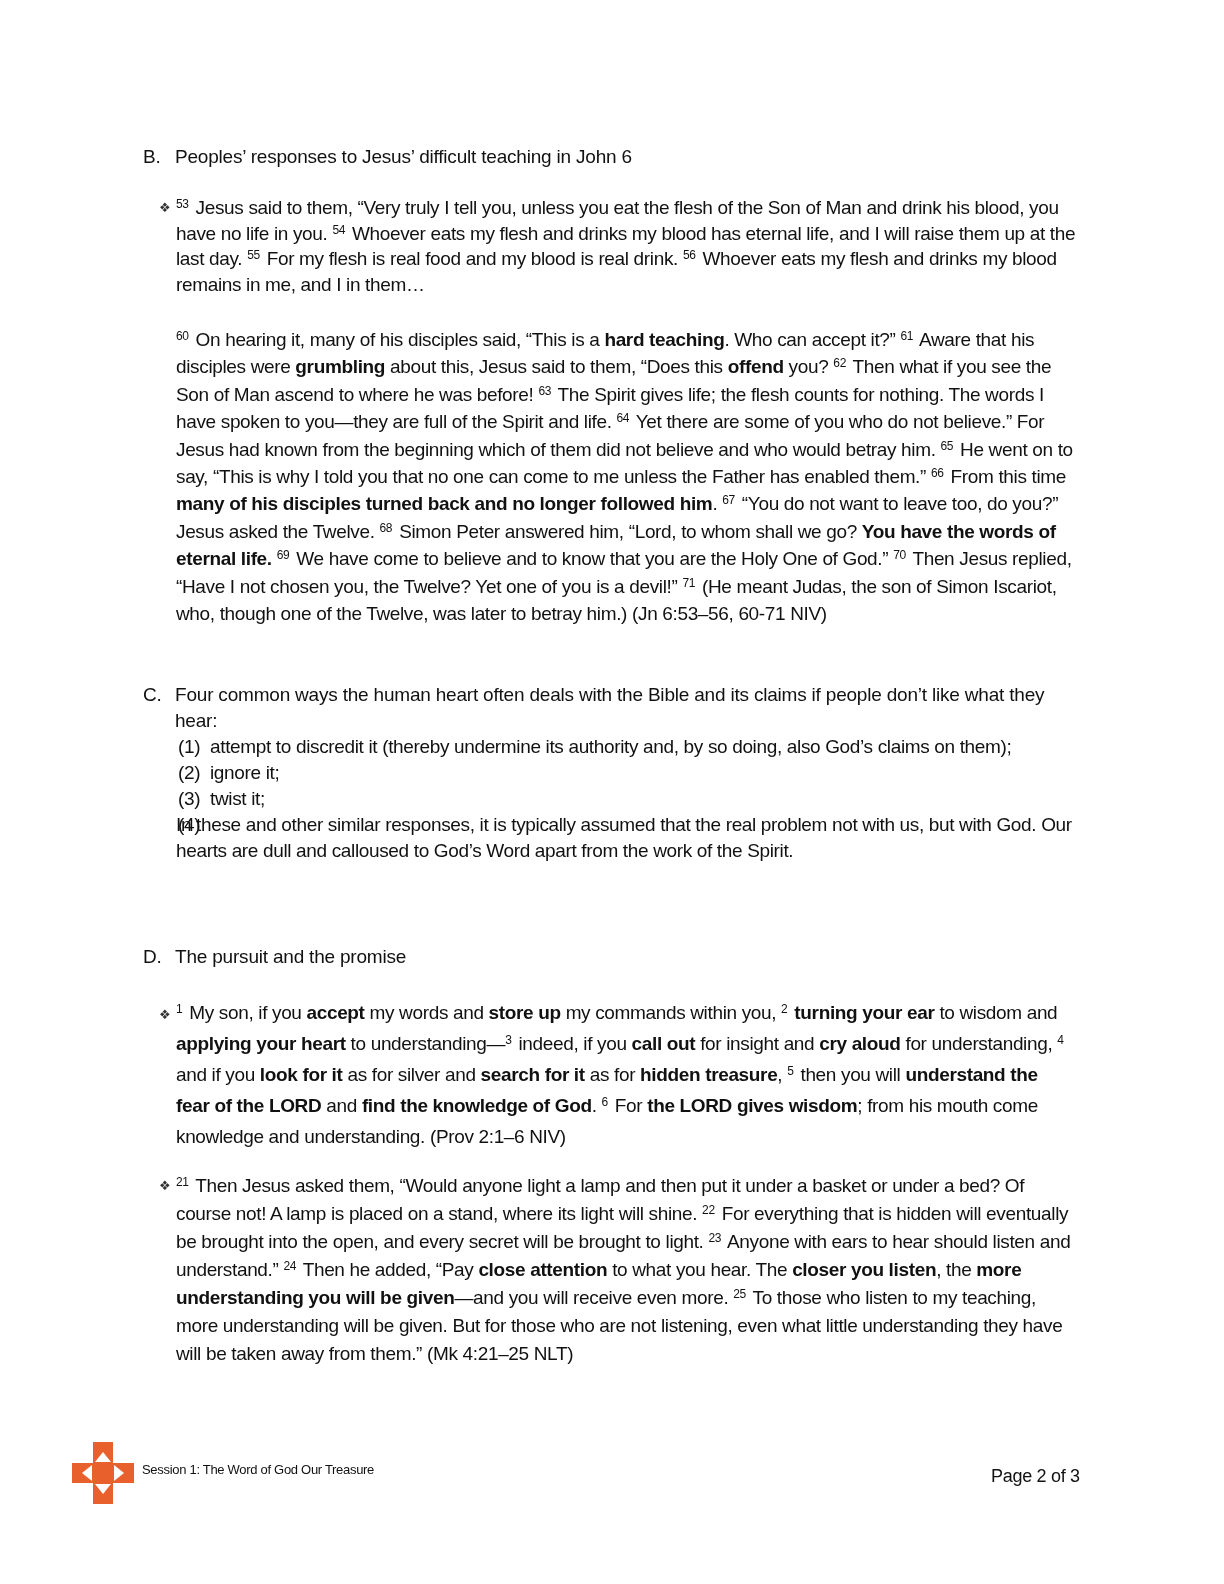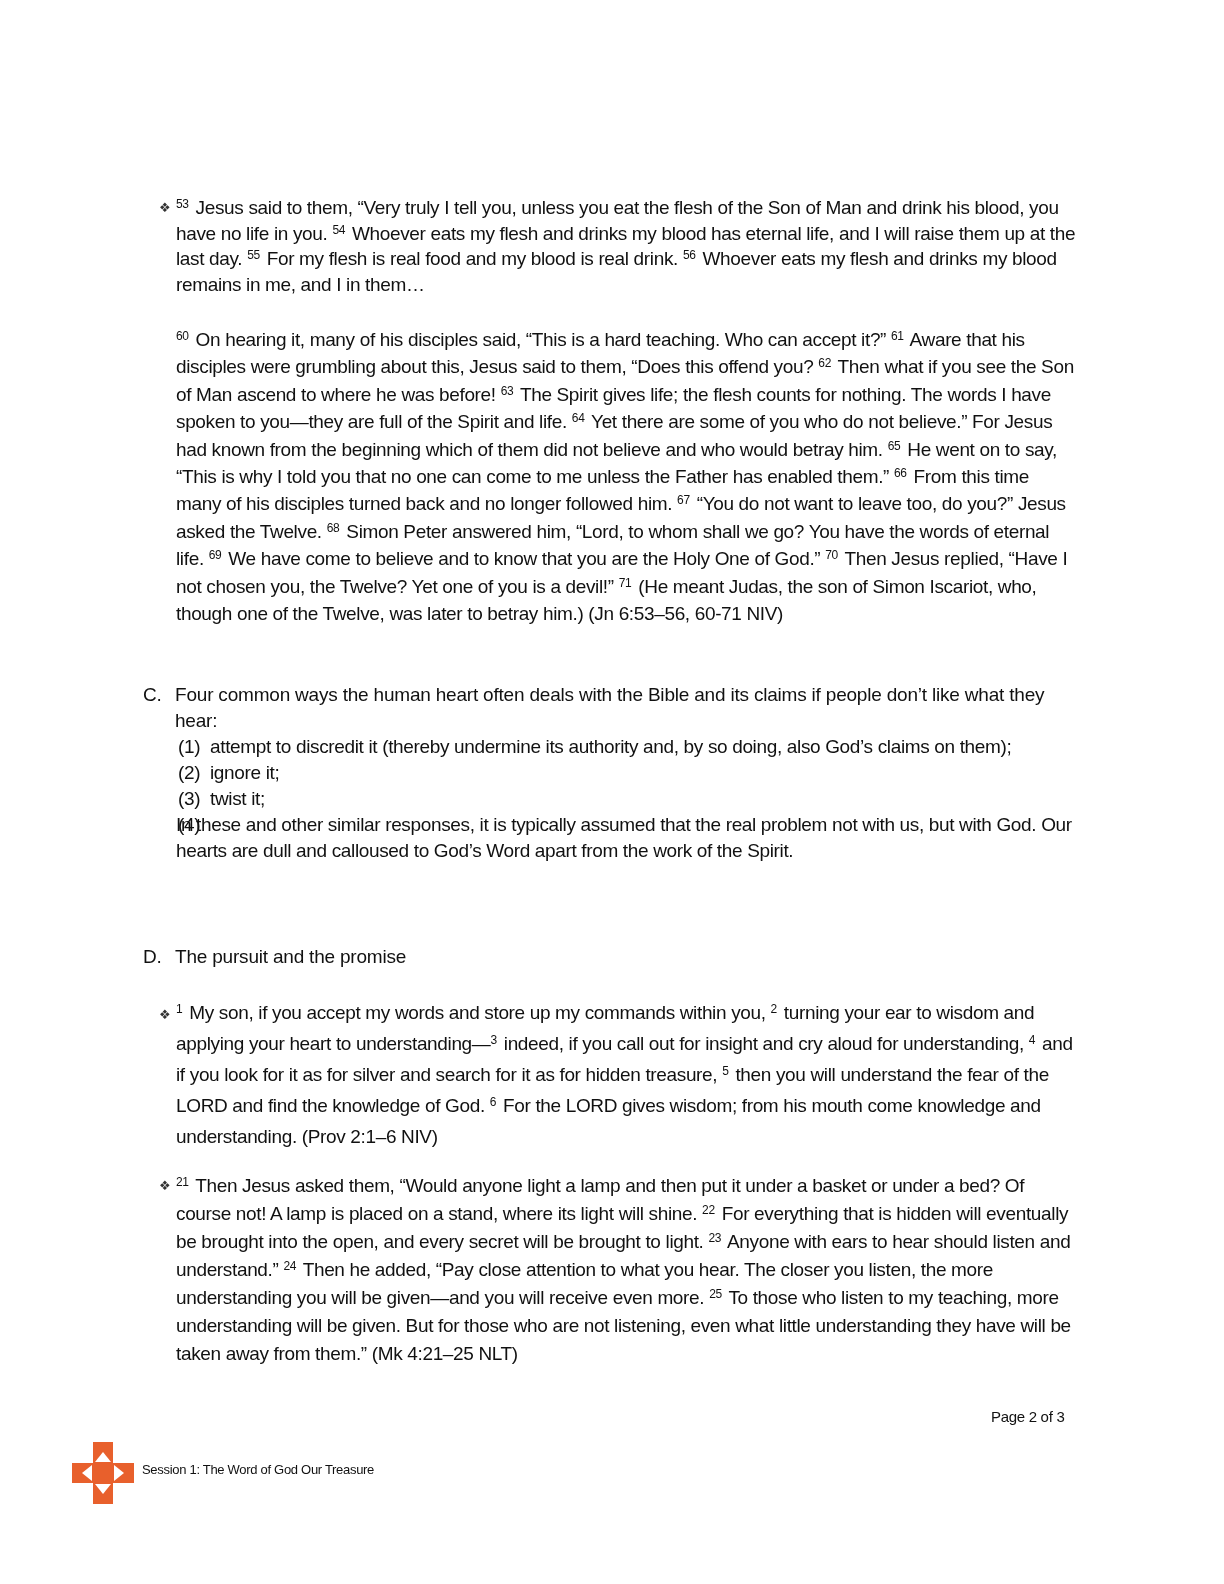--- a/index.html
+++ b/index.html
@@ -4,33 +4,36 @@
 <style>
   html, body { margin: 0; padding: 0; background: #ffffff; }
   body { width: 1224px; height: 1584px; position: relative; overflow: hidden;
          font-family: "Liberation Sans", sans-serif; color: #111111; }
   .page { position: absolute; left: 0; top: 0; width: 1224px; height: 1584px; }
   .section-head { position: absolute; left: 143px; font-size: 19px; line-height: 26px; letter-spacing: -0.2px; }
   .section-head .letter { display: inline-block; width: 32px; }
   .para { position: absolute; left: 176px; width: 900px; font-size: 19px; line-height: 27.5px; letter-spacing: -0.35px; }
   .para .bullet { position: absolute; left: -17px; top: 0; font-size: 13px; color: #333; }
   sup { font-size: 12px; vertical-align: 6px; line-height: 0; margin-right: 2px; }
-  b { font-weight: normal; }
+  b { font-weight: bold; }
   .list { position: absolute; left: 176px; width: 900px; font-size: 19px; line-height: 26px; letter-spacing: -0.35px; }
   .list .item { position: relative; padding-left: 34px; }
   .list .num { position: absolute; left: 2px; top: 0; }
   .footer-logo { position: absolute; left: 72px; top: 1442px; width: 62px; height: 62px; }
   .footer-title { position: absolute; left: 142px; top: 1462px; font-size: 13px; letter-spacing: -0.3px; }
-  .footer-page { position: absolute; left: 991px; top: 1408px; font-size: 15px; letter-spacing: -0.3px; }
+  .footer-page { position: absolute; left: 991px; top: 1466px; font-size: 18px; letter-spacing: -0.3px; }
 </style>
 </head>
 <body>
 
 <div class="page">
 
+  <div class="section-head" style="top:144px">
+    <span class="letter">B.</span><span>Peoples’ responses to Jesus’ difficult teaching in John 6</span>
+  </div>
 
   <div class="para" style="top:195px; line-height:25.7px;">
     <span class="bullet">❖</span>
     <sup>53</sup><span> Jesus said to them, “Very truly I tell you, unless you eat the flesh of the Son of Man and drink his blood, you have no life in you. </span><sup>54</sup><span> Whoever eats my flesh and drinks my blood has eternal life, and I will raise them up at the last day. </span><sup>55</sup><span> For my flesh is real food and my blood is real drink. </span><sup>56</sup><span> Whoever eats my flesh and drinks my blood remains in me, and I in them…</span>
   </div>
 
   <div class="para" style="top:326px; line-height:27.4px;">
     <sup>60</sup><span> On hearing it, many of his disciples said, “This is a </span><b>hard teaching</b><span>. Who can accept it?” </span><sup>61</sup><span> Aware that his disciples were </span><b>grumbling</b><span> about this, Jesus said to them, “Does this </span><b>offend</b><span> you? </span><sup>62</sup><span> Then what if you see the Son of Man ascend to where he was before! </span><sup>63</sup><span> The Spirit gives life; the flesh counts for nothing. The words I have spoken to you—they are full of the Spirit and life. </span><sup>64</sup><span> Yet there are some of you who do not believe.” For Jesus had known from the beginning which of them did not believe and who would betray him. </span><sup>65</sup><span> He went on to say, “This is why I told you that no one can come to me unless the Father has enabled them.” </span><sup>66</sup><span> From this time </span><b>many of his disciples turned back and no longer followed him</b><span>. </span><sup>67</sup><span> “You do not want to leave too, do you?” Jesus asked the Twelve. </span><sup>68</sup><span> Simon Peter answered him, “Lord, to whom shall we go? </span><b>You have the words of eternal life.</b><span> </span><sup>69</sup><span> We have come to believe and to know that you are the Holy One of God.” </span><sup>70</sup><span> Then Jesus replied, “Have I not chosen you, the Twelve? Yet one of you is a devil!” </span><sup>71</sup><span> (He meant Judas, the son of Simon Iscariot, who, though one of the Twelve, was later to betray him.) (Jn 6:53–56, 60-71 NIV)</span>
   </div>
 

